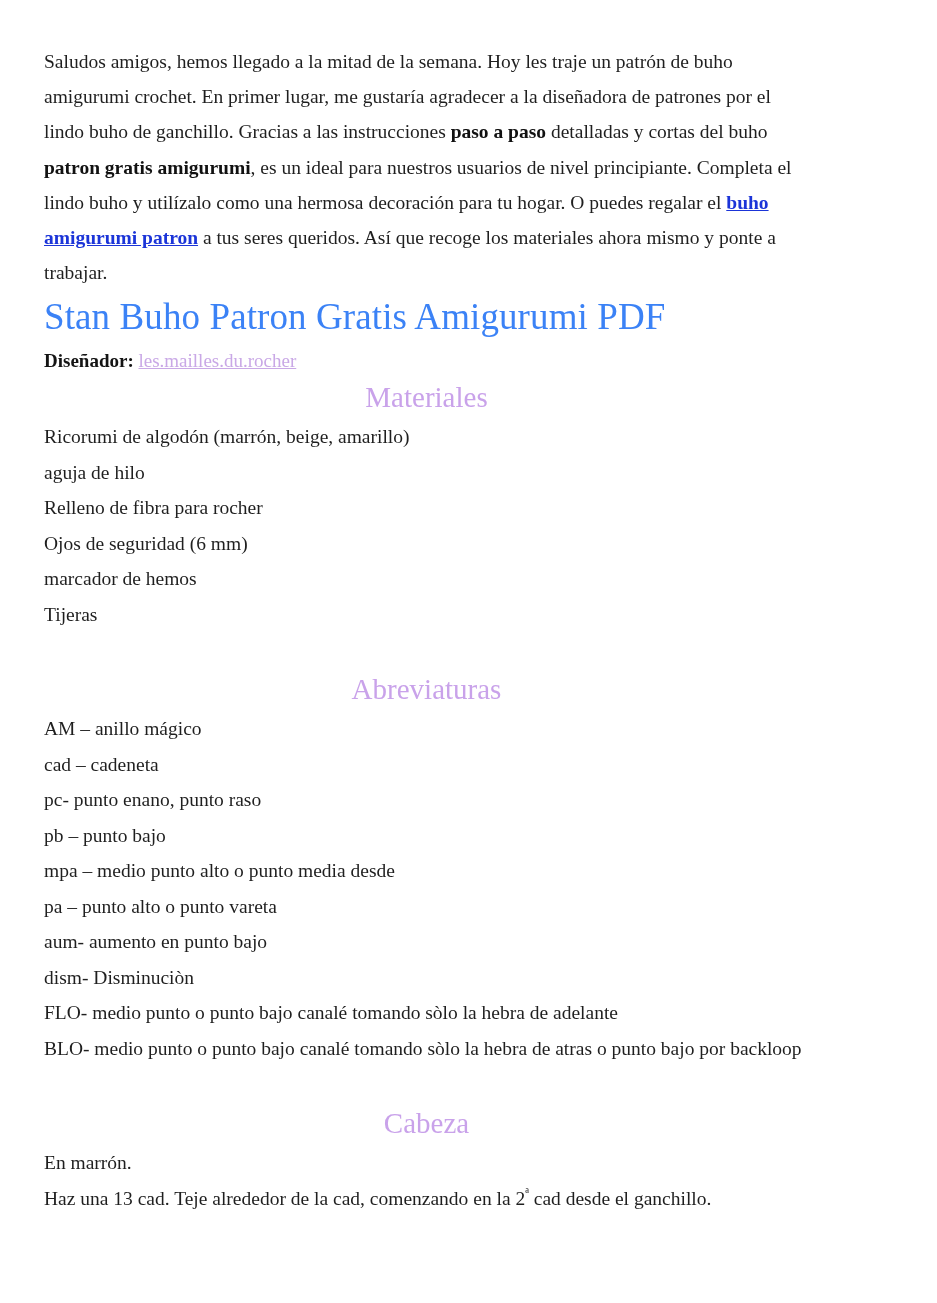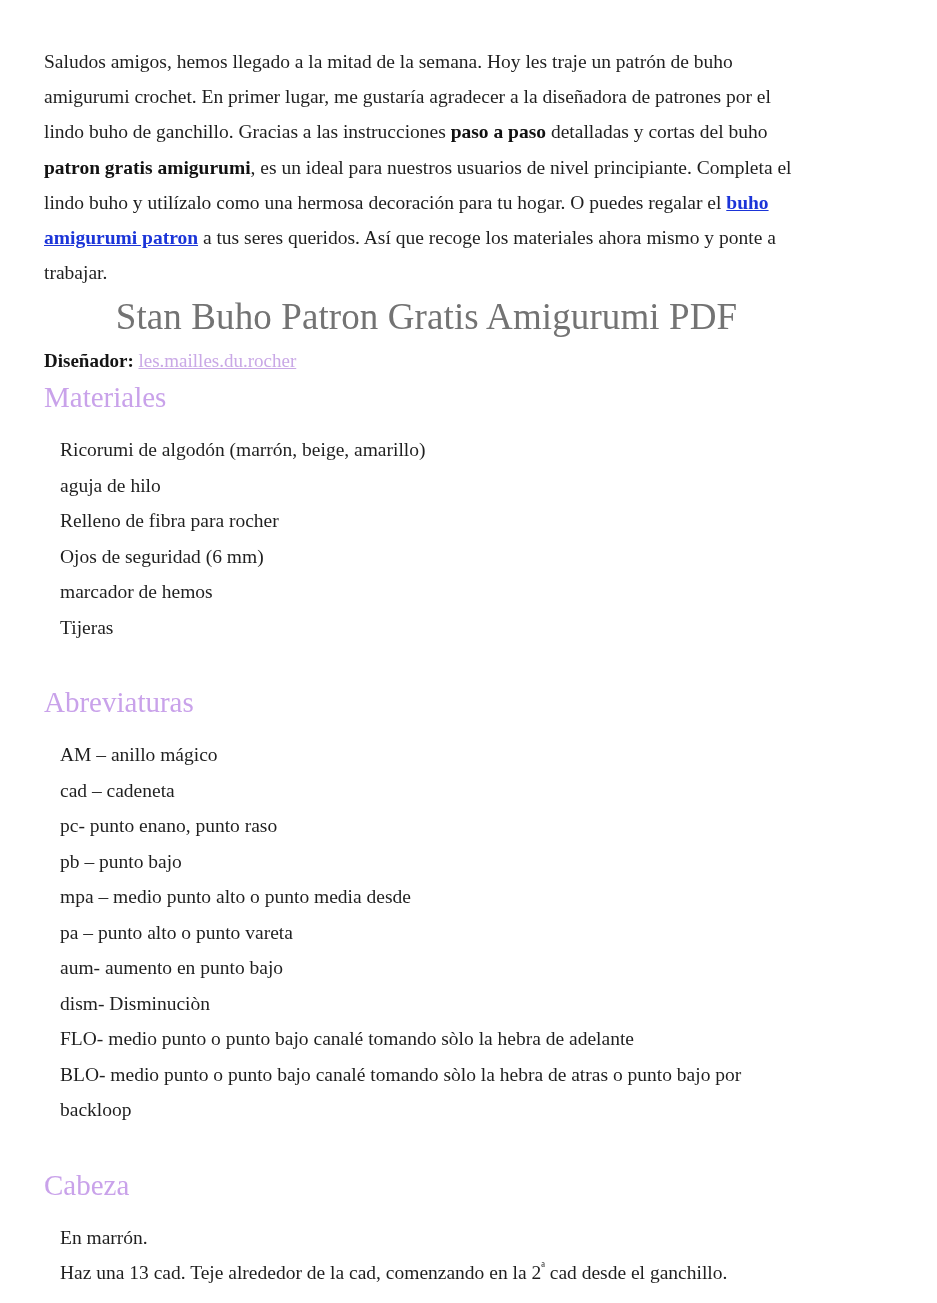--- a/index.html
+++ b/index.html
@@ -42,32 +42,32 @@
     color: #c9a8e6;
     text-decoration: underline;
     text-decoration-color: #c9a8e6;
     font-weight: normal;
   }
   h1.doc-title {
     font-family: "Liberation Serif", "DejaVu Serif", serif;
     font-size: 37px;
     line-height: 46px;
     font-weight: normal;
-    color: #737373;
+    color: #3b82f6;
     margin: 4px 0 6px 0;
     letter-spacing: 0.1px;
-    text-align: center;
   }
   h2.section-title {
     font-family: "Liberation Serif", "DejaVu Serif", serif;
     font-size: 29px;
     line-height: 38px;
     font-weight: normal;
     color: #c9a2ea;
     margin: 2px 0 3px 0;
+    text-align: center;
   }
   h2.section-title.spaced {
     margin-top: 38px;
   }
   .designer-line {
     font-size: 19px;
     line-height: 30px;
     margin: 0 0 2px 0;
     color: #141414;
   }
@@ -75,21 +75,21 @@
     font-weight: bold;
   }
   .line {
     font-size: 19.5px;
     line-height: 35.5px;
     margin: 0;
     color: #1f1f1f;
     max-width: 822px;
   }
   .list {
-    margin: 16px;
+    margin: 0;
     padding: 0;
   }
   sup.ord {
     font-size: 0.68em;
     vertical-align: super;
     line-height: 0;
   }
 </style>
 </head>
 <body>

